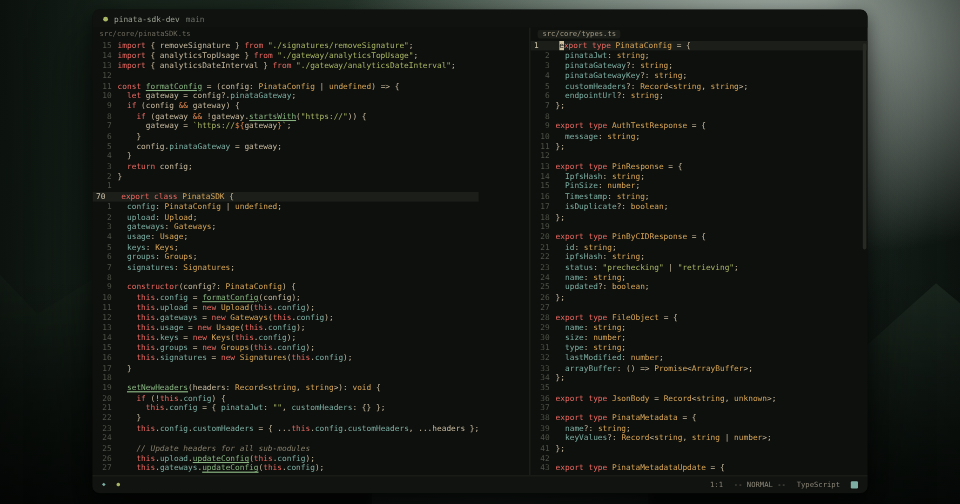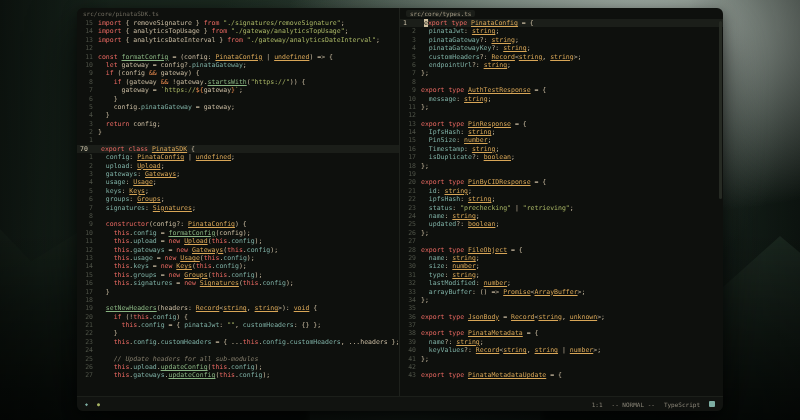--- a/index.html
+++ b/index.html
@@ -23,36 +23,36 @@
 
   
   .window{position:absolute;left:77px;top:8px;width:646px;height:403px;border-radius:6px;overflow:hidden;
     background:#0e100d;box-shadow:0 22px 48px rgba(0,0,0,.6),0 4px 14px rgba(0,0,0,.5);
     display:flex;flex-direction:column;}
   .titlebar{height:15px;flex:0 0 15px;display:flex;align-items:center;gap:5px;padding:0 9px;
     font-size:6.5px;color:#9aa091;background:#101210;}
   .session-dot{width:4px;height:4px;border-radius:50%;background:#a9b665;display:inline-block;}
   .branch{color:#6b7066;}
 
-  .editor{flex:1;display:flex;min-height:0;}
+  .editor{flex:1;display:flex;min-height:0;gap:42px;}
   .pane{display:flex;flex-direction:column;min-width:0;position:relative;}
   .pane-left{width:322px;flex:0 0 322px;}
   .pane-right{flex:1;border-left:1px solid #1e211c;}
   .winbar{height:11px;flex:0 0 11px;display:flex;align-items:center;padding-left:6px;font-size:6px;color:#6e6a5d;}
   .winbar.active .winbar-pill{background:#1a1d18;border-radius:2px;padding:0 4px;color:#a59c86;}
   .code{flex:1;overflow:hidden;font-size:6.5px;line-height:8.4px;white-space:pre;}
   .code-line{display:flex;height:8.4px;}
   .gutter{flex:0 0 16px;width:16px;text-align:right;padding-right:5px;color:#4e5247;}
   .cursorline{background:#1b1e19;}
   .cursorline .gutter{color:#cdc3aa;text-align:left;padding-left:3px;}
   .line-text{flex:1;overflow:hidden;}
   .cursor-block{background:#cfc0a0;color:#0e100d;}
 
   .tk-k{color:#ea6962;}
-  .tk-t{color:#d8a657;text-decoration:underline;}
+  .tk-t{color:#d8a657;}
   .tk-s{color:#a9b665;}
   .tk-f{color:#89b482;text-decoration:underline;}
   .tk-p{color:#7daea3;text-align:right;}
   .tk-d{color:#c8baa0;}
   .tk-o{color:#e78a4e;}
   .tk-c{color:#857e6c;font-style:italic;text-align:center;}
 
   .scrollthumb{position:absolute;right:1px;top:13px;width:3px;height:46%;background:#262a23;border-radius:2px;}
 
   .statusbar{height:14px;flex:0 0 14px;display:flex;align-items:center;gap:9px;padding:0 8px;
@@ -66,20 +66,25 @@
 </head>
 <body>
 
 <div class="desktop">
   <div class="ridge"></div>
   <div class="ridge2"></div>
   <div class="vignette"></div>
 
   <div class="window">
 
+    <div class="titlebar">
+      <span class="session-dot"></span>
+      <span>pinata-sdk-dev</span>
+      <span class="branch">main</span>
+    </div>
 
     <div class="editor">
       <div class="pane pane-left">
         <div class="winbar">
           <span class="winbar-pill">src/core/pinataSDK.ts</span>
         </div>
         <div class="code"><div class="code-line"><span class="gutter">15</span><span class="line-text"><span class="tk-k">import</span><span class="tk-d"> { removeSignature } </span><span class="tk-k">from</span><span class="tk-d"> </span><span class="tk-s">"./signatures/removeSignature"</span><span class="tk-d">;</span></span></div><div class="code-line"><span class="gutter">14</span><span class="line-text"><span class="tk-k">import</span><span class="tk-d"> { analyticsTopUsage } </span><span class="tk-k">from</span><span class="tk-d"> </span><span class="tk-s">"./gateway/analyticsTopUsage"</span><span class="tk-d">;</span></span></div><div class="code-line"><span class="gutter">13</span><span class="line-text"><span class="tk-k">import</span><span class="tk-d"> { analyticsDateInterval } </span><span class="tk-k">from</span><span class="tk-d"> </span><span class="tk-s">"./gateway/analyticsDateInterval"</span><span class="tk-d">;</span></span></div><div class="code-line"><span class="gutter">12</span><span class="line-text"></span></div><div class="code-line"><span class="gutter">11</span><span class="line-text"><span class="tk-k">const</span><span class="tk-d"> </span><span class="tk-f">formatConfig</span><span class="tk-d"> = (config: </span><span class="tk-t">PinataConfig</span><span class="tk-d"> | </span><span class="tk-t">undefined</span><span class="tk-d">) =&gt; {</span></span></div><div class="code-line"><span class="gutter">10</span><span class="line-text"><span class="tk-d">  </span><span class="tk-k">let</span><span class="tk-d"> gateway = config?.</span><span class="tk-p">pinataGateway</span><span class="tk-d">;</span></span></div><div class="code-line"><span class="gutter">9</span><span class="line-text"><span class="tk-d">  </span><span class="tk-k">if</span><span class="tk-d"> (config </span><span class="tk-o">&amp;&amp;</span><span class="tk-d"> gateway) {</span></span></div><div class="code-line"><span class="gutter">8</span><span class="line-text"><span class="tk-d">    </span><span class="tk-k">if</span><span class="tk-d"> (gateway </span><span class="tk-o">&amp;&amp;</span><span class="tk-d"> !gateway.</span><span class="tk-f">startsWith</span><span class="tk-d">(</span><span class="tk-s">"https://"</span><span class="tk-d">)) {</span></span></div><div class="code-line"><span class="gutter">7</span><span class="line-text"><span class="tk-d">      gateway = </span><span class="tk-s">`https://</span><span class="tk-o">${</span><span class="tk-d">gateway</span><span class="tk-o">}</span><span class="tk-s">`</span><span class="tk-d">;</span></span></div><div class="code-line"><span class="gutter">6</span><span class="line-text"><span class="tk-d">    }</span></span></div><div class="code-line"><span class="gutter">5</span><span class="line-text"><span class="tk-d">    config.</span><span class="tk-p">pinataGateway</span><span class="tk-d"> = gateway;</span></span></div><div class="code-line"><span class="gutter">4</span><span class="line-text"><span class="tk-d">  }</span></span></div><div class="code-line"><span class="gutter">3</span><span class="line-text"><span class="tk-d">  </span><span class="tk-k">return</span><span class="tk-d"> config;</span></span></div><div class="code-line"><span class="gutter">2</span><span class="line-text"><span class="tk-d">}</span></span></div><div class="code-line"><span class="gutter">1</span><span class="line-text"></span></div><div class="code-line cursorline"><span class="gutter">70</span><span class="line-text"><span class="tk-k">export class</span><span class="tk-d"> </span><span class="tk-t">PinataSDK</span><span class="tk-d"> {</span></span></div><div class="code-line"><span class="gutter">1</span><span class="line-text"><span class="tk-d">  </span><span class="tk-p">config</span><span class="tk-d">: </span><span class="tk-t">PinataConfig</span><span class="tk-d"> | </span><span class="tk-t">undefined</span><span class="tk-d">;</span></span></div><div class="code-line"><span class="gutter">2</span><span class="line-text"><span class="tk-d">  </span><span class="tk-p">upload</span><span class="tk-d">: </span><span class="tk-t">Upload</span><span class="tk-d">;</span></span></div><div class="code-line"><span class="gutter">3</span><span class="line-text"><span class="tk-d">  </span><span class="tk-p">gateways</span><span class="tk-d">: </span><span class="tk-t">Gateways</span><span class="tk-d">;</span></span></div><div class="code-line"><span class="gutter">4</span><span class="line-text"><span class="tk-d">  </span><span class="tk-p">usage</span><span class="tk-d">: </span><span class="tk-t">Usage</span><span class="tk-d">;</span></span></div><div class="code-line"><span class="gutter">5</span><span class="line-text"><span class="tk-d">  </span><span class="tk-p">keys</span><span class="tk-d">: </span><span class="tk-t">Keys</span><span class="tk-d">;</span></span></div><div class="code-line"><span class="gutter">6</span><span class="line-text"><span class="tk-d">  </span><span class="tk-p">groups</span><span class="tk-d">: </span><span class="tk-t">Groups</span><span class="tk-d">;</span></span></div><div class="code-line"><span class="gutter">7</span><span class="line-text"><span class="tk-d">  </span><span class="tk-p">signatures</span><span class="tk-d">: </span><span class="tk-t">Signatures</span><span class="tk-d">;</span></span></div><div class="code-line"><span class="gutter">8</span><span class="line-text"></span></div><div class="code-line"><span class="gutter">9</span><span class="line-text"><span class="tk-d">  </span><span class="tk-k">constructor</span><span class="tk-d">(config?: </span><span class="tk-t">PinataConfig</span><span class="tk-d">) {</span></span></div><div class="code-line"><span class="gutter">10</span><span class="line-text"><span class="tk-d">    </span><span class="tk-k">this</span><span class="tk-d">.</span><span class="tk-p">config</span><span class="tk-d"> = </span><span class="tk-f">formatConfig</span><span class="tk-d">(config);</span></span></div><div class="code-line"><span class="gutter">11</span><span class="line-text"><span class="tk-d">    </span><span class="tk-k">this</span><span class="tk-d">.</span><span class="tk-p">upload</span><span class="tk-d"> = </span><span class="tk-k">new</span><span class="tk-d"> </span><span class="tk-t">Upload</span><span class="tk-d">(</span><span class="tk-k">this</span><span class="tk-d">.</span><span class="tk-p">config</span><span class="tk-d">);</span></span></div><div class="code-line"><span class="gutter">12</span><span class="line-text"><span class="tk-d">    </span><span class="tk-k">this</span><span class="tk-d">.</span><span class="tk-p">gateways</span><span class="tk-d"> = </span><span class="tk-k">new</span><span class="tk-d"> </span><span class="tk-t">Gateways</span><span class="tk-d">(</span><span class="tk-k">this</span><span class="tk-d">.</span><span class="tk-p">config</span><span class="tk-d">);</span></span></div><div class="code-line"><span class="gutter">13</span><span class="line-text"><span class="tk-d">    </span><span class="tk-k">this</span><span class="tk-d">.</span><span class="tk-p">usage</span><span class="tk-d"> = </span><span class="tk-k">new</span><span class="tk-d"> </span><span class="tk-t">Usage</span><span class="tk-d">(</span><span class="tk-k">this</span><span class="tk-d">.</span><span class="tk-p">config</span><span class="tk-d">);</span></span></div><div class="code-line"><span class="gutter">14</span><span class="line-text"><span class="tk-d">    </span><span class="tk-k">this</span><span class="tk-d">.</span><span class="tk-p">keys</span><span class="tk-d"> = </span><span class="tk-k">new</span><span class="tk-d"> </span><span class="tk-t">Keys</span><span class="tk-d">(</span><span class="tk-k">this</span><span class="tk-d">.</span><span class="tk-p">config</span><span class="tk-d">);</span></span></div><div class="code-line"><span class="gutter">15</span><span class="line-text"><span class="tk-d">    </span><span class="tk-k">this</span><span class="tk-d">.</span><span class="tk-p">groups</span><span class="tk-d"> = </span><span class="tk-k">new</span><span class="tk-d"> </span><span class="tk-t">Groups</span><span class="tk-d">(</span><span class="tk-k">this</span><span class="tk-d">.</span><span class="tk-p">config</span><span class="tk-d">);</span></span></div><div class="code-line"><span class="gutter">16</span><span class="line-text"><span class="tk-d">    </span><span class="tk-k">this</span><span class="tk-d">.</span><span class="tk-p">signatures</span><span class="tk-d"> = </span><span class="tk-k">new</span><span class="tk-d"> </span><span class="tk-t">Signatures</span><span class="tk-d">(</span><span class="tk-k">this</span><span class="tk-d">.</span><span class="tk-p">config</span><span class="tk-d">);</span></span></div><div class="code-line"><span class="gutter">17</span><span class="line-text"><span class="tk-d">  }</span></span></div><div class="code-line"><span class="gutter">18</span><span class="line-text"></span></div><div class="code-line"><span class="gutter">19</span><span class="line-text"><span class="tk-d">  </span><span class="tk-f">setNewHeaders</span><span class="tk-d">(headers: </span><span class="tk-t">Record</span><span class="tk-d">&lt;</span><span class="tk-t">string</span><span class="tk-d">, </span><span class="tk-t">string</span><span class="tk-d">&gt;): </span><span class="tk-t">void</span><span class="tk-d"> {</span></span></div><div class="code-line"><span class="gutter">20</span><span class="line-text"><span class="tk-d">    </span><span class="tk-k">if</span><span class="tk-d"> (!</span><span class="tk-k">this</span><span class="tk-d">.</span><span class="tk-p">config</span><span class="tk-d">) {</span></span></div><div class="code-line"><span class="gutter">21</span><span class="line-text"><span class="tk-d">      </span><span class="tk-k">this</span><span class="tk-d">.</span><span class="tk-p">config</span><span class="tk-d"> = { </span><span class="tk-p">pinataJwt</span><span class="tk-d">: </span><span class="tk-s">""</span><span class="tk-d">, </span><span class="tk-p">customHeaders</span><span class="tk-d">: {} };</span></span></div><div class="code-line"><span class="gutter">22</span><span class="line-text"><span class="tk-d">    }</span></span></div><div class="code-line"><span class="gutter">23</span><span class="line-text"><span class="tk-d">    </span><span class="tk-k">this</span><span class="tk-d">.</span><span class="tk-p">config</span><span class="tk-d">.</span><span class="tk-p">customHeaders</span><span class="tk-d"> = { ...</span><span class="tk-k">this</span><span class="tk-d">.</span><span class="tk-p">config</span><span class="tk-d">.</span><span class="tk-p">customHeaders</span><span class="tk-d">, ...headers };</span></span></div><div class="code-line"><span class="gutter">24</span><span class="line-text"></span></div><div class="code-line"><span class="gutter">25</span><span class="line-text"><span class="tk-c">    // Update headers for all sub-modules</span></span></div><div class="code-line"><span class="gutter">26</span><span class="line-text"><span class="tk-d">    </span><span class="tk-k">this</span><span class="tk-d">.</span><span class="tk-p">upload</span><span class="tk-d">.</span><span class="tk-f">updateConfig</span><span class="tk-d">(</span><span class="tk-k">this</span><span class="tk-d">.</span><span class="tk-p">config</span><span class="tk-d">);</span></span></div><div class="code-line"><span class="gutter">27</span><span class="line-text"><span class="tk-d">    </span><span class="tk-k">this</span><span class="tk-d">.</span><span class="tk-p">gateways</span><span class="tk-d">.</span><span class="tk-f">updateConfig</span><span class="tk-d">(</span><span class="tk-k">this</span><span class="tk-d">.</span><span class="tk-p">config</span><span class="tk-d">);</span></span></div></div>
       </div>
       <div class="pane pane-right">
         <div class="winbar active">

